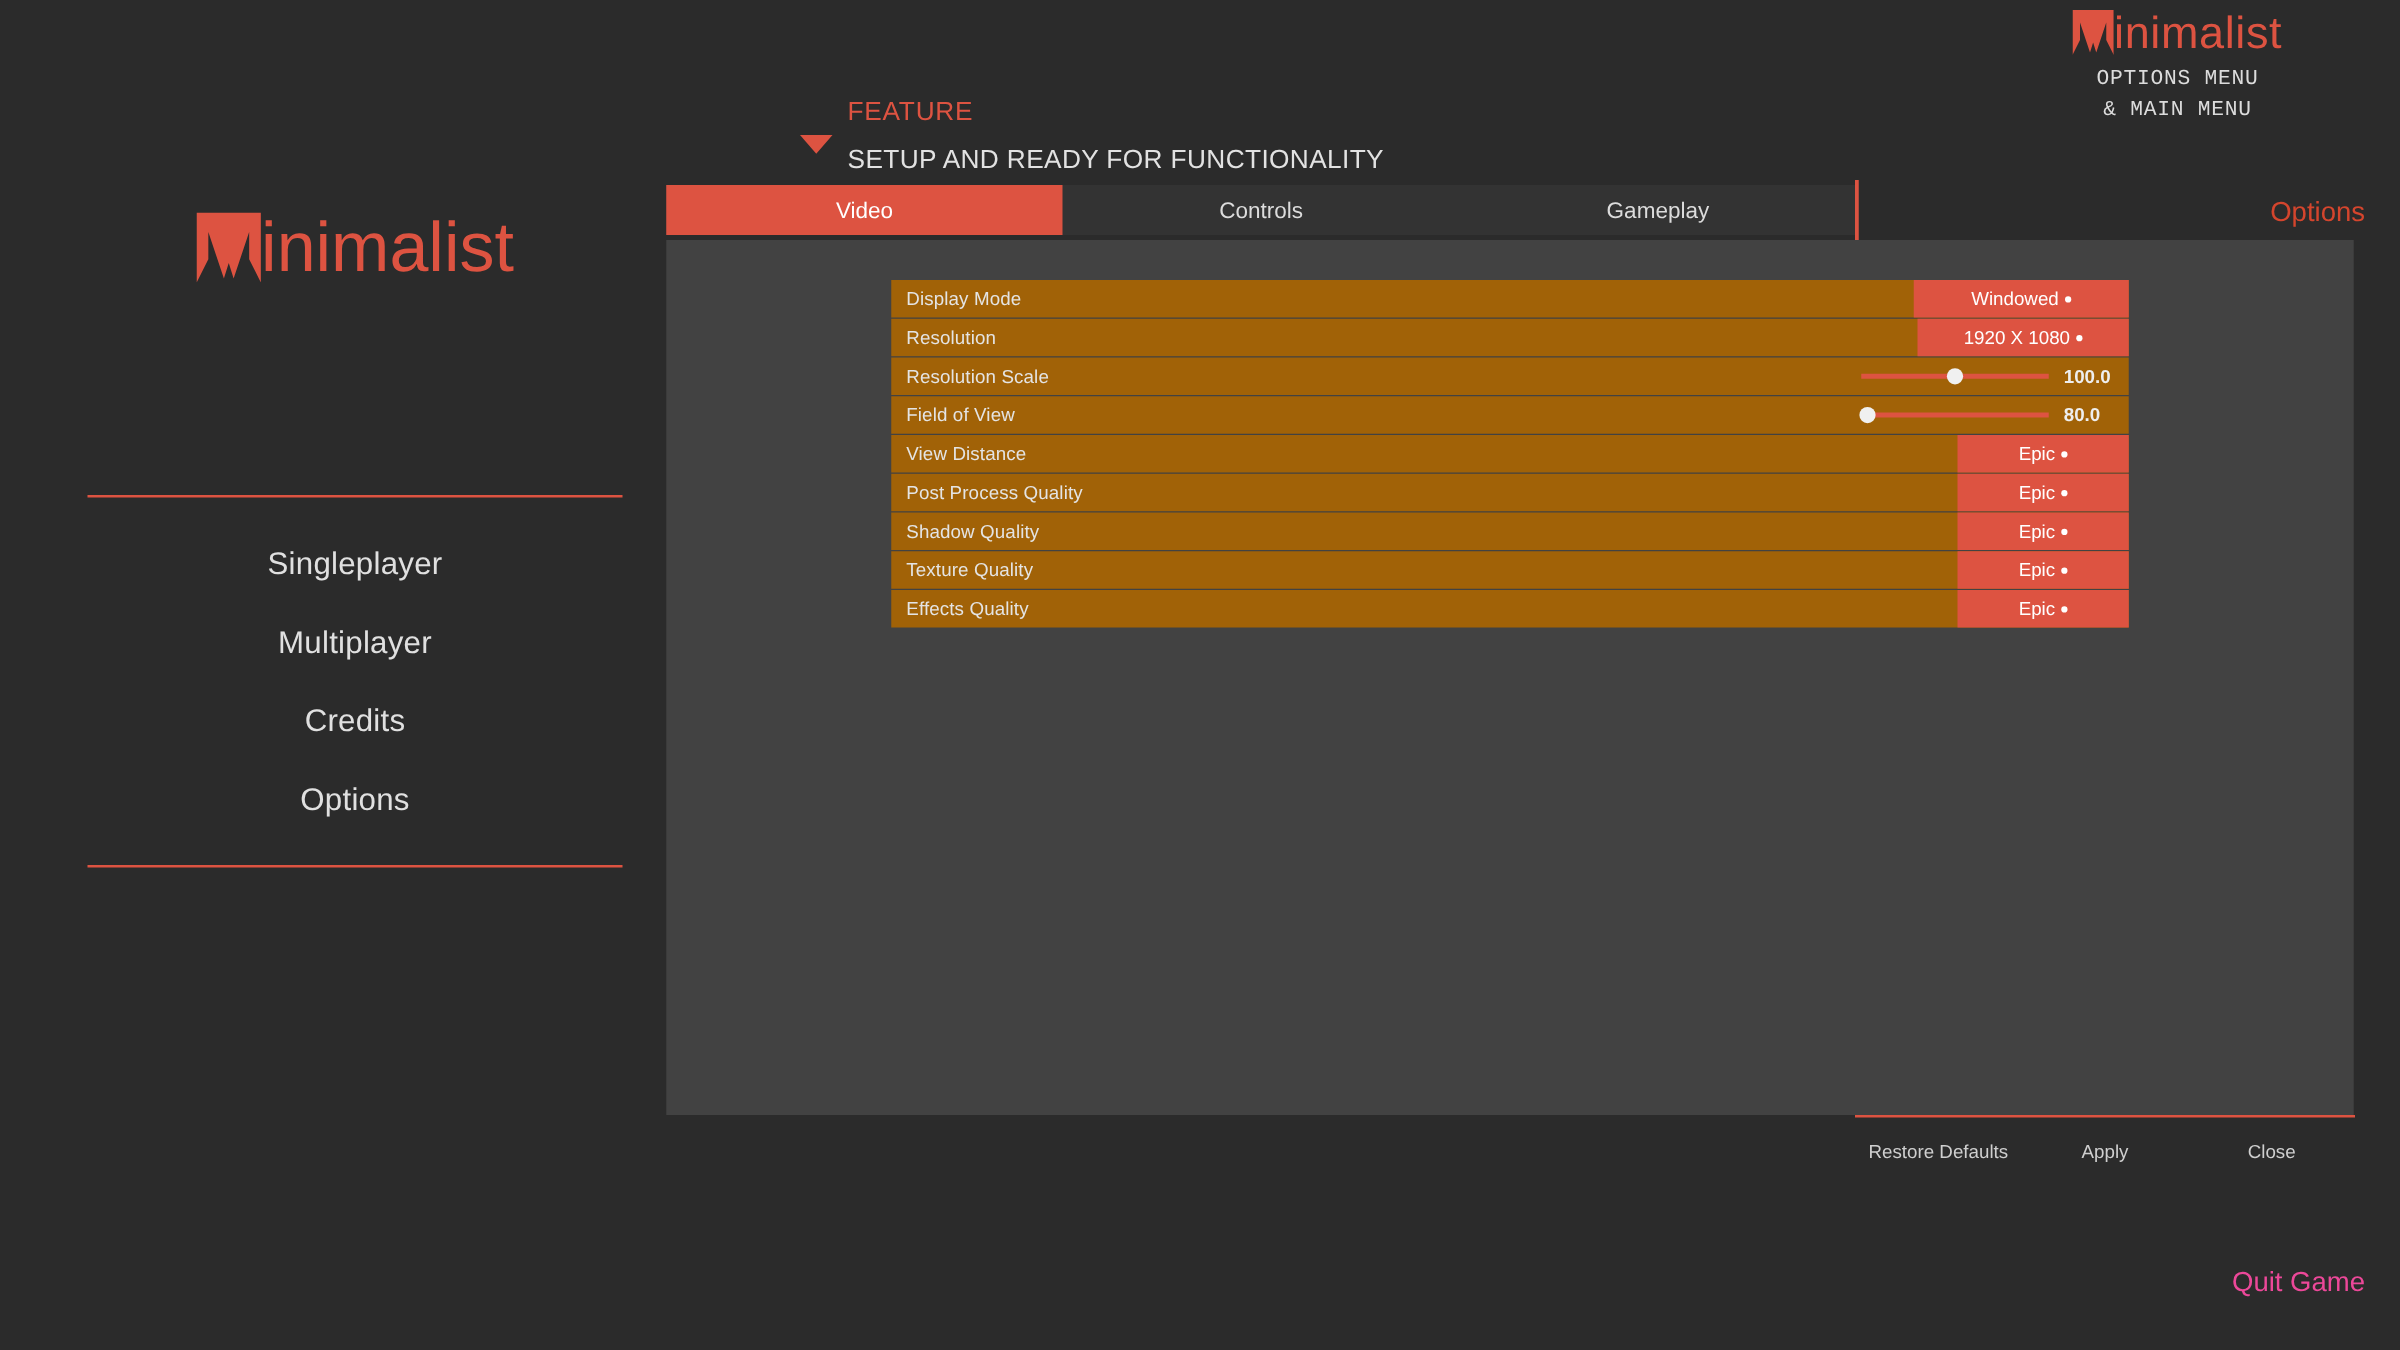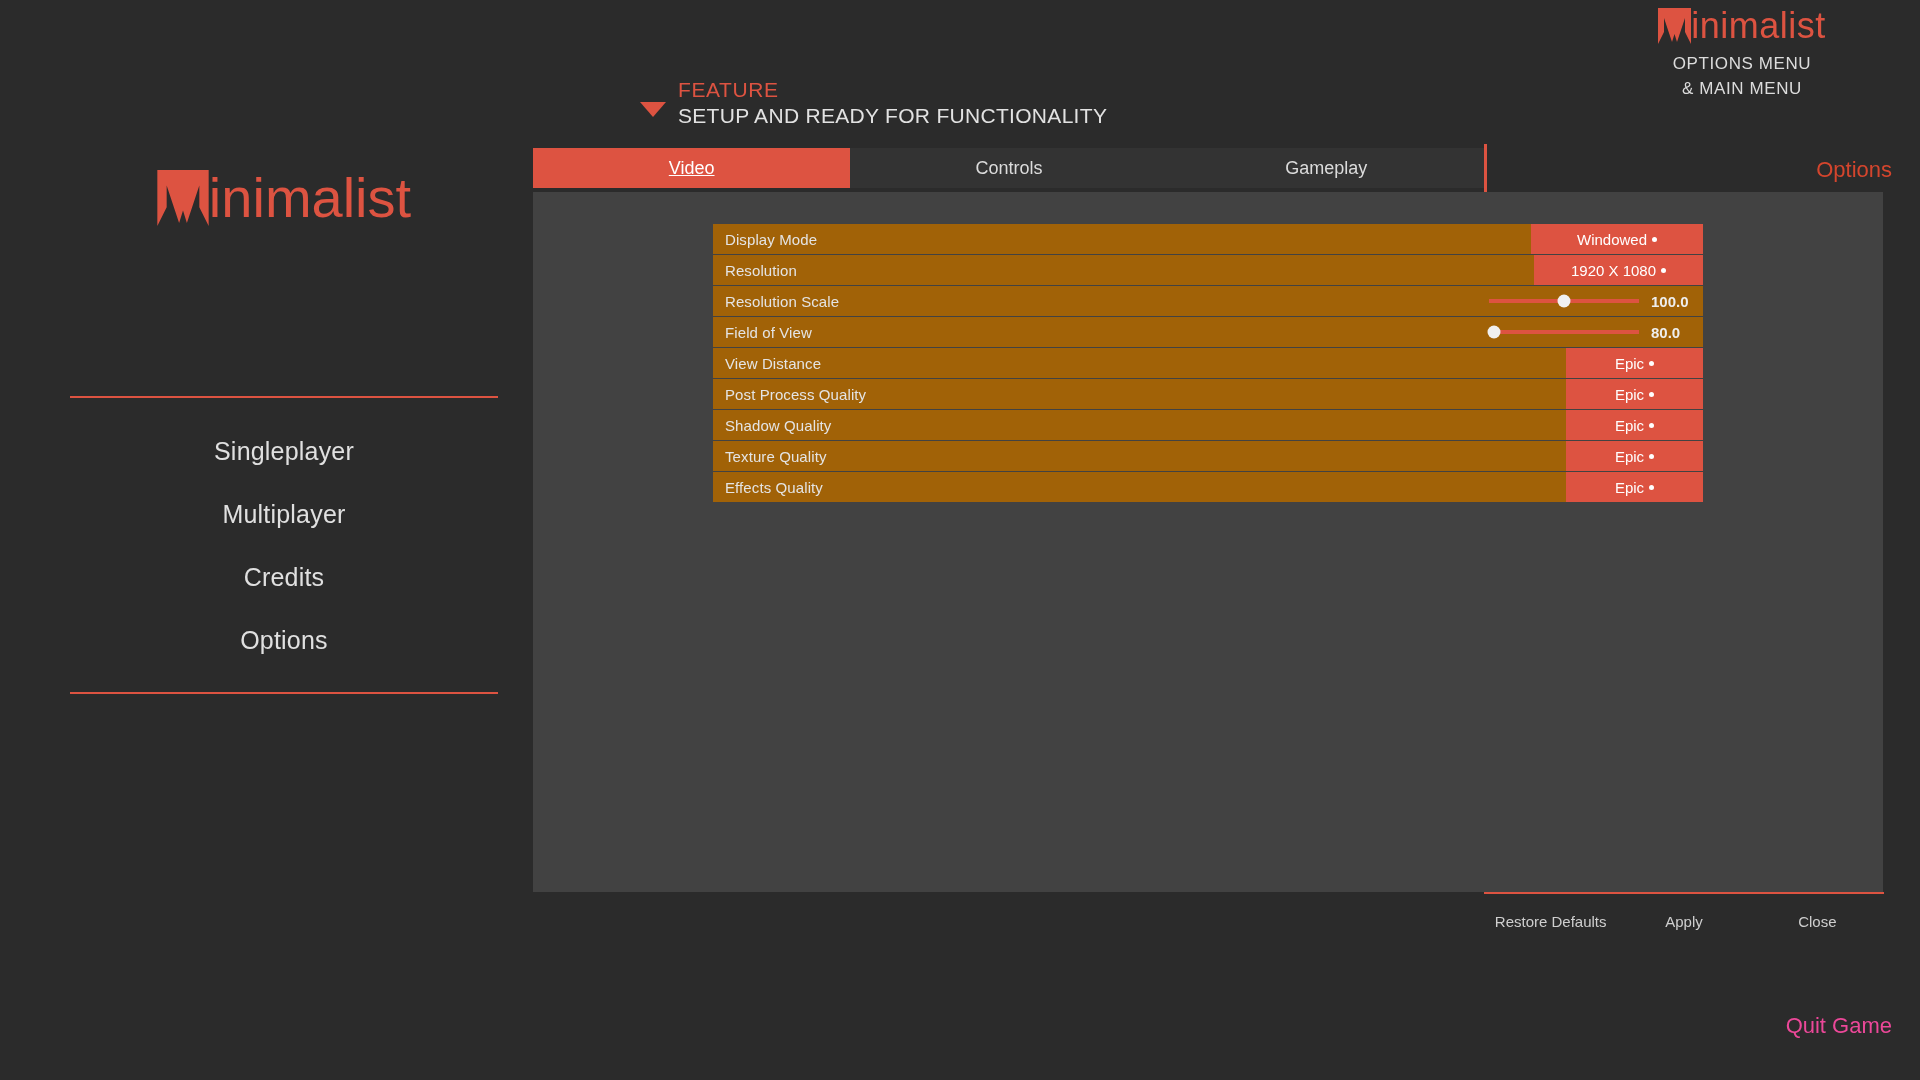--- a/index.html
+++ b/index.html
@@ -42,20 +42,21 @@
     vertical-align: baseline;
   }
   .logo-mark svg { display: block; }
 
   .brand-sub {
     margin-top: 8px;
     font-size: 17px;
     letter-spacing: 0.6px;
     color: #dcdcdc;
     line-height: 1.45;
+    font-family: Liberation Mono, monospace;
   }
 
   
   .feature-header {
     position: absolute;
     left: 640px;
     top: 78px;
     display: flex;
     align-items: center;
   }
@@ -71,21 +72,21 @@
   .feature-texts { line-height: 1.12; }
   .feature-title {
     color: #dd5341;
     font-size: 21px;
     letter-spacing: 0.6px;
   }
   .feature-sub {
     color: #e2e2e2;
     font-size: 21px;
     letter-spacing: 0.3px;
-    margin-top: 2px;
+    margin-top: 14px;
   }
 
   
   .main-menu {
     position: absolute;
     left: 70px;
     top: 170px;
     width: 428px;
     text-align: center;
   }
@@ -133,21 +134,20 @@
     align-items: center;
     justify-content: center;
     font-size: 18px;
     color: #dcdcdc;
     cursor: pointer;
     height: 100%;
   }
   .tab.active {
     background: #dd5341;
     color: #ffffff;
-    text-decoration: underline;
   }
   .tabbar-endline {
     position: absolute;
     left: 1484px;
     top: 144px;
     width: 3px;
     height: 48px;
     background: #dd5341;
   }
 

